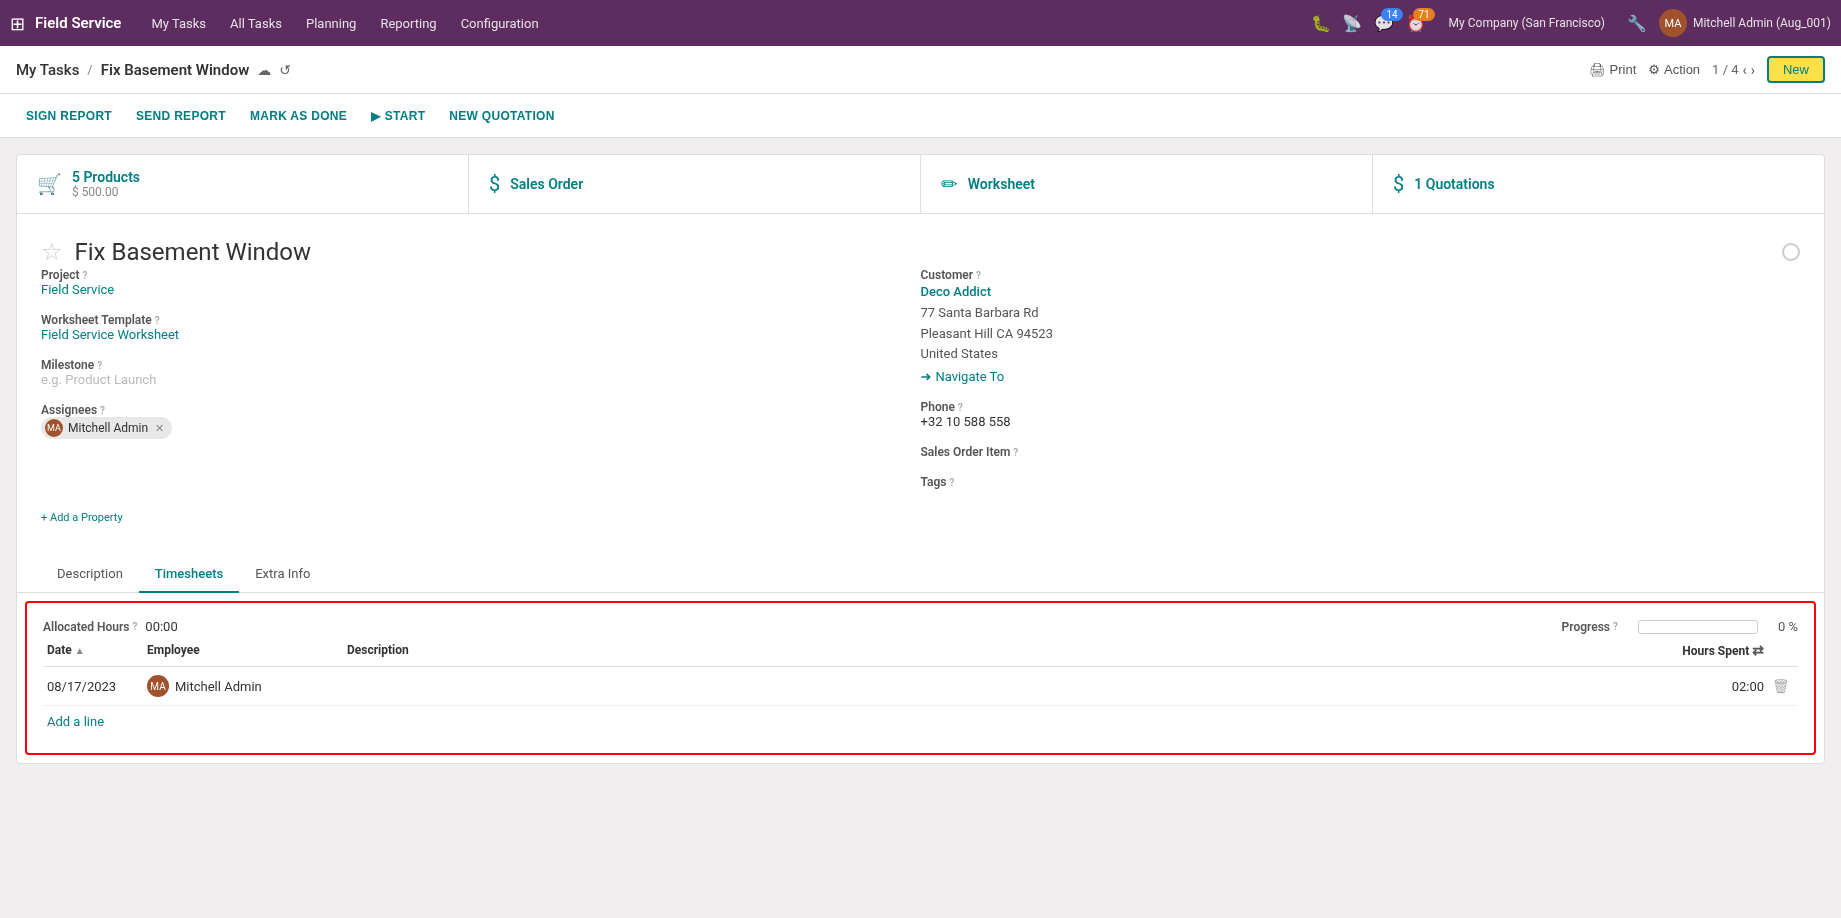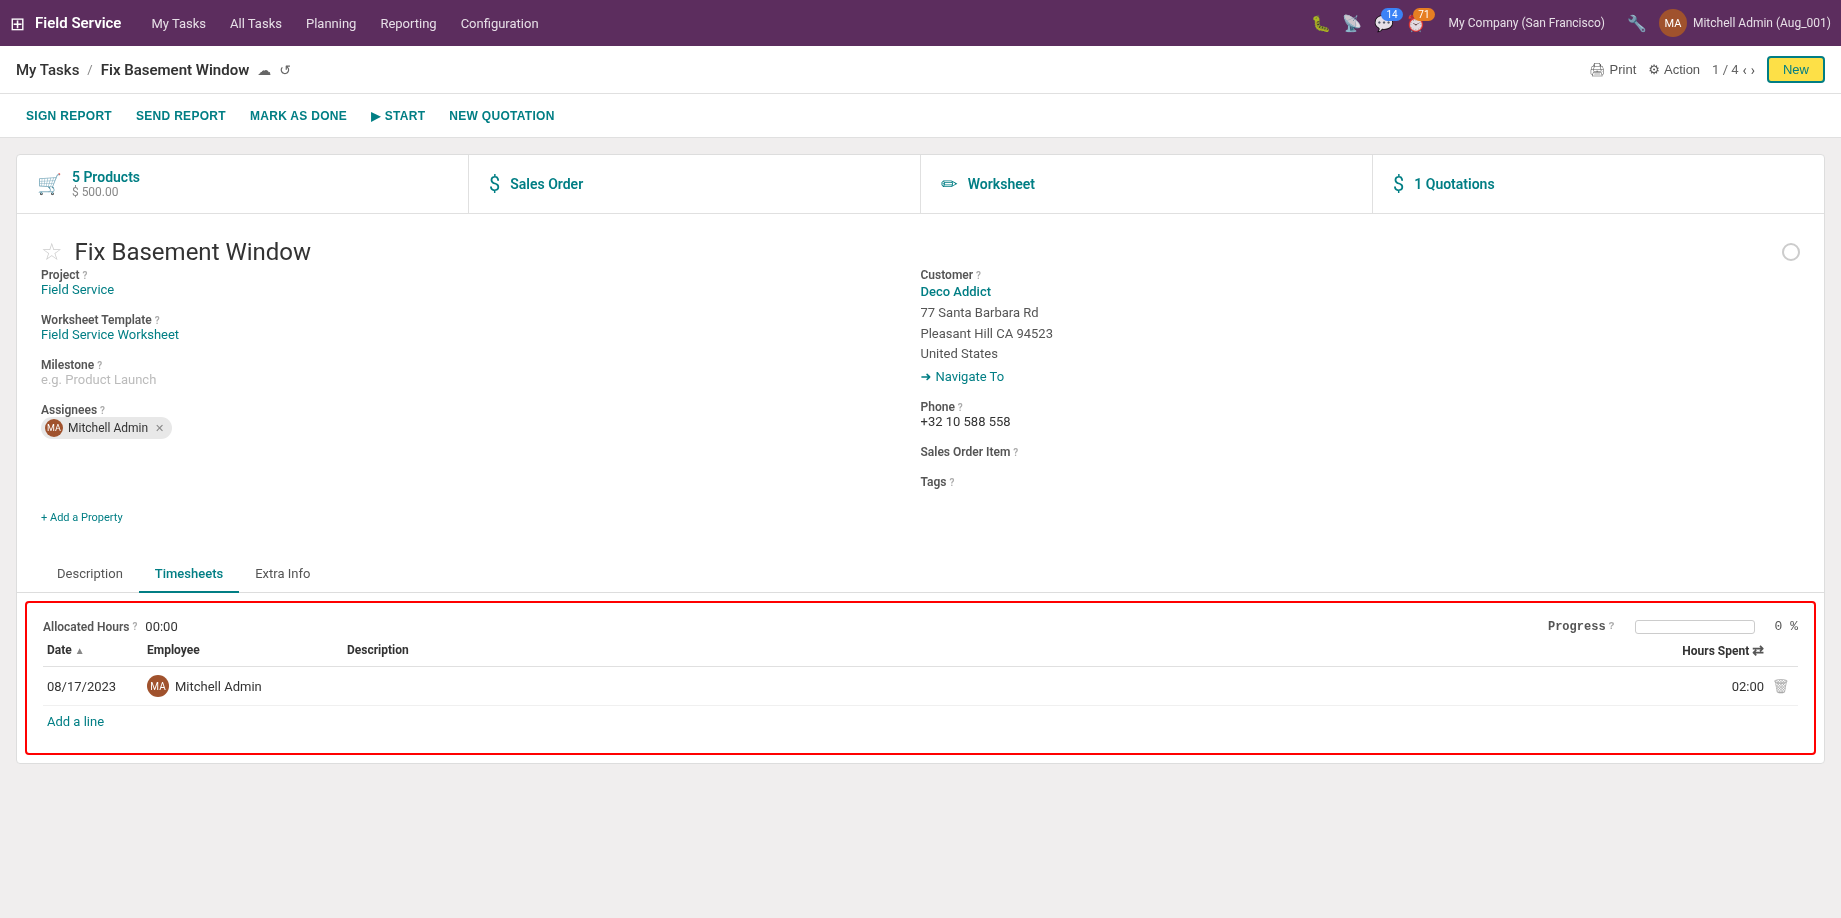--- a/index.html
+++ b/index.html
@@ -106,21 +106,21 @@
     
     .tabs { display: flex; border-bottom: 1px solid #ddd; padding: 0 24px; }
     .tab { padding: 10px 16px; cursor: pointer; border-bottom: 2px solid transparent; font-size: 13px; color: #555; margin-bottom: -1px; }
     .tab.active { border-bottom-color: #017e84; color: #017e84; font-weight: 500; }
 
     
     .timesheets-section { padding: 16px; border: 2px solid red; margin: 8px; border-radius: 4px; }
     .ts-field-row { display: flex; align-items: center; width: 100%; }
     .ts-label { font-size: 12px; font-weight: 600; color: #555; display: flex; align-items: center; gap: 3px; }
     .ts-value { font-size: 13px; color: #333; margin-left: 8px; }
-    .ts-progress-section { margin-left: auto; display: flex; align-items: center; gap: 20px; font-family: Liberation Mono, monospace; }
+    .ts-progress-section { margin-left: auto; display: flex; align-items: center; gap: 20px; }
     .progress-bar-container { width: 120px; height: 14px; border: 1px solid #ccc; border-radius: 3px; background: #fff; }
     .progress-bar-fill { height: 100%; background: #017e84; border-radius: 2px; }
     .progress-text { font-size: 13px; color: #555; }
 
     
     .ts-table { width: 100%; border-collapse: collapse; }
     .ts-table th { text-align: left; font-size: 12px; font-weight: 700; color: #333; padding: 8px 4px; border-bottom: 1px solid #e0e0e0; }
     .ts-table td { padding: 8px 4px; border-bottom: 1px solid #f0f0f0; font-size: 13px; color: #333; vertical-align: middle; }
     .ts-table .col-date { width: 100px; }
     .ts-table .col-employee { width: 200px; }

